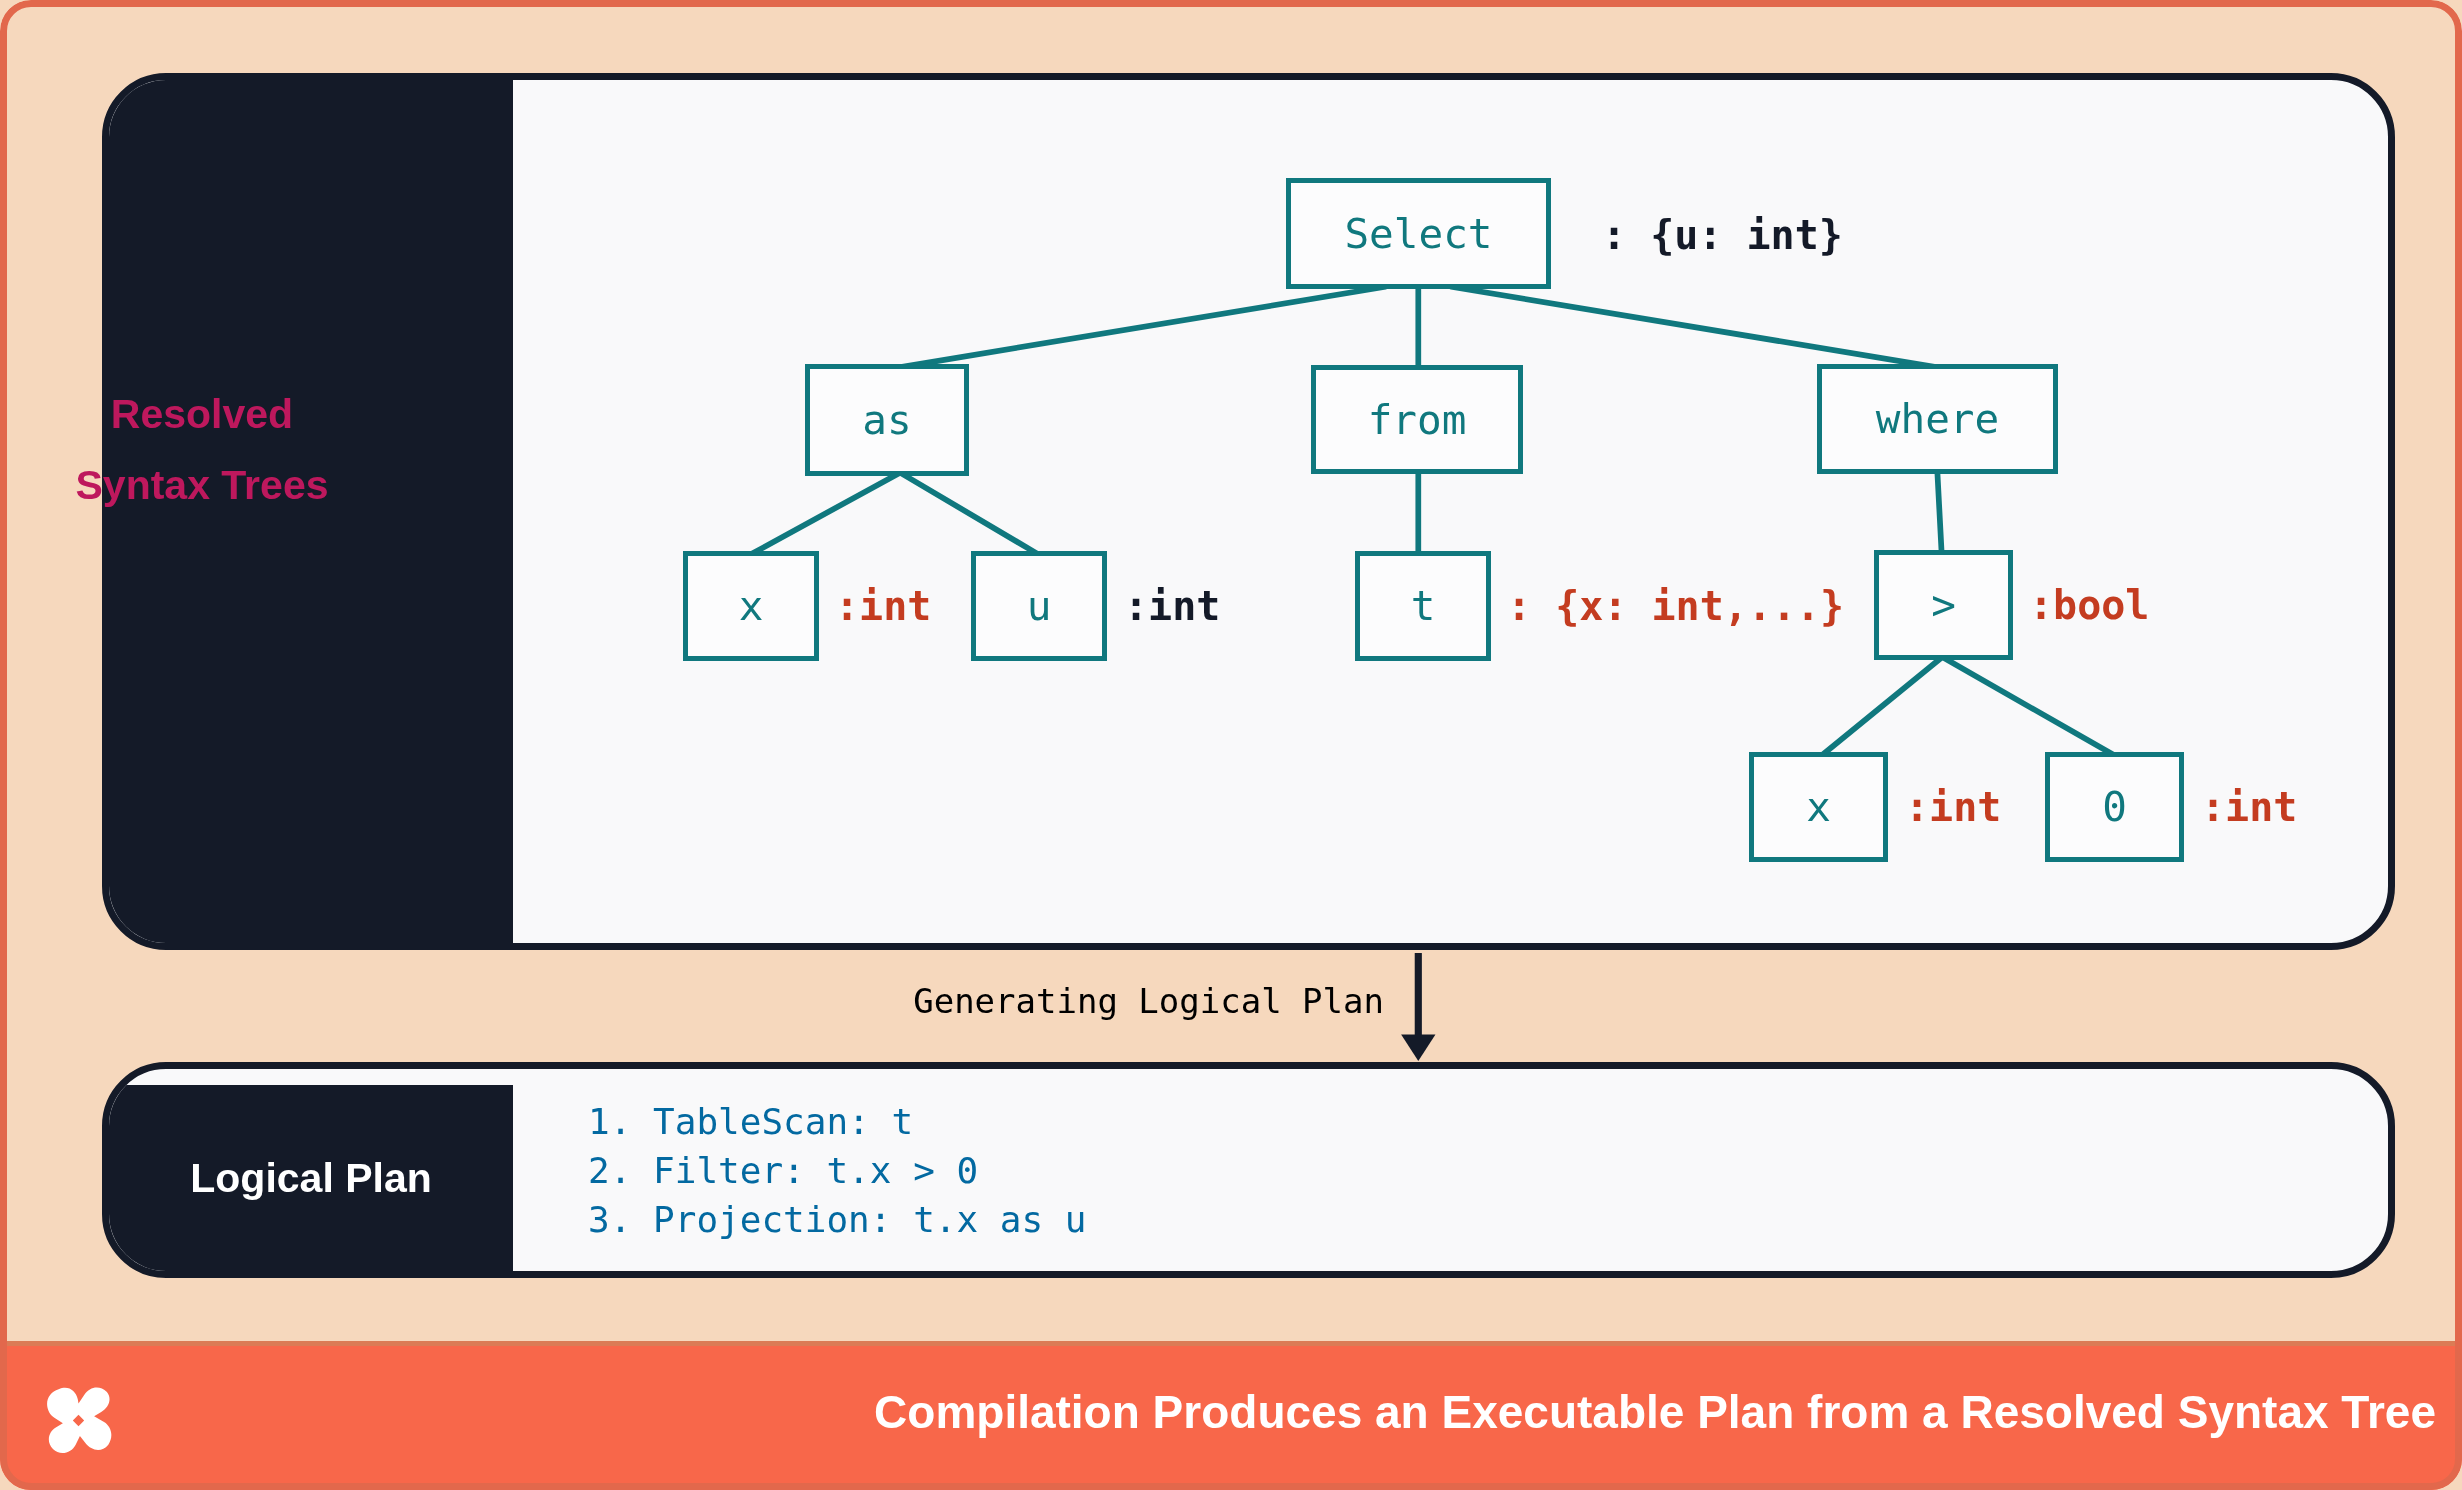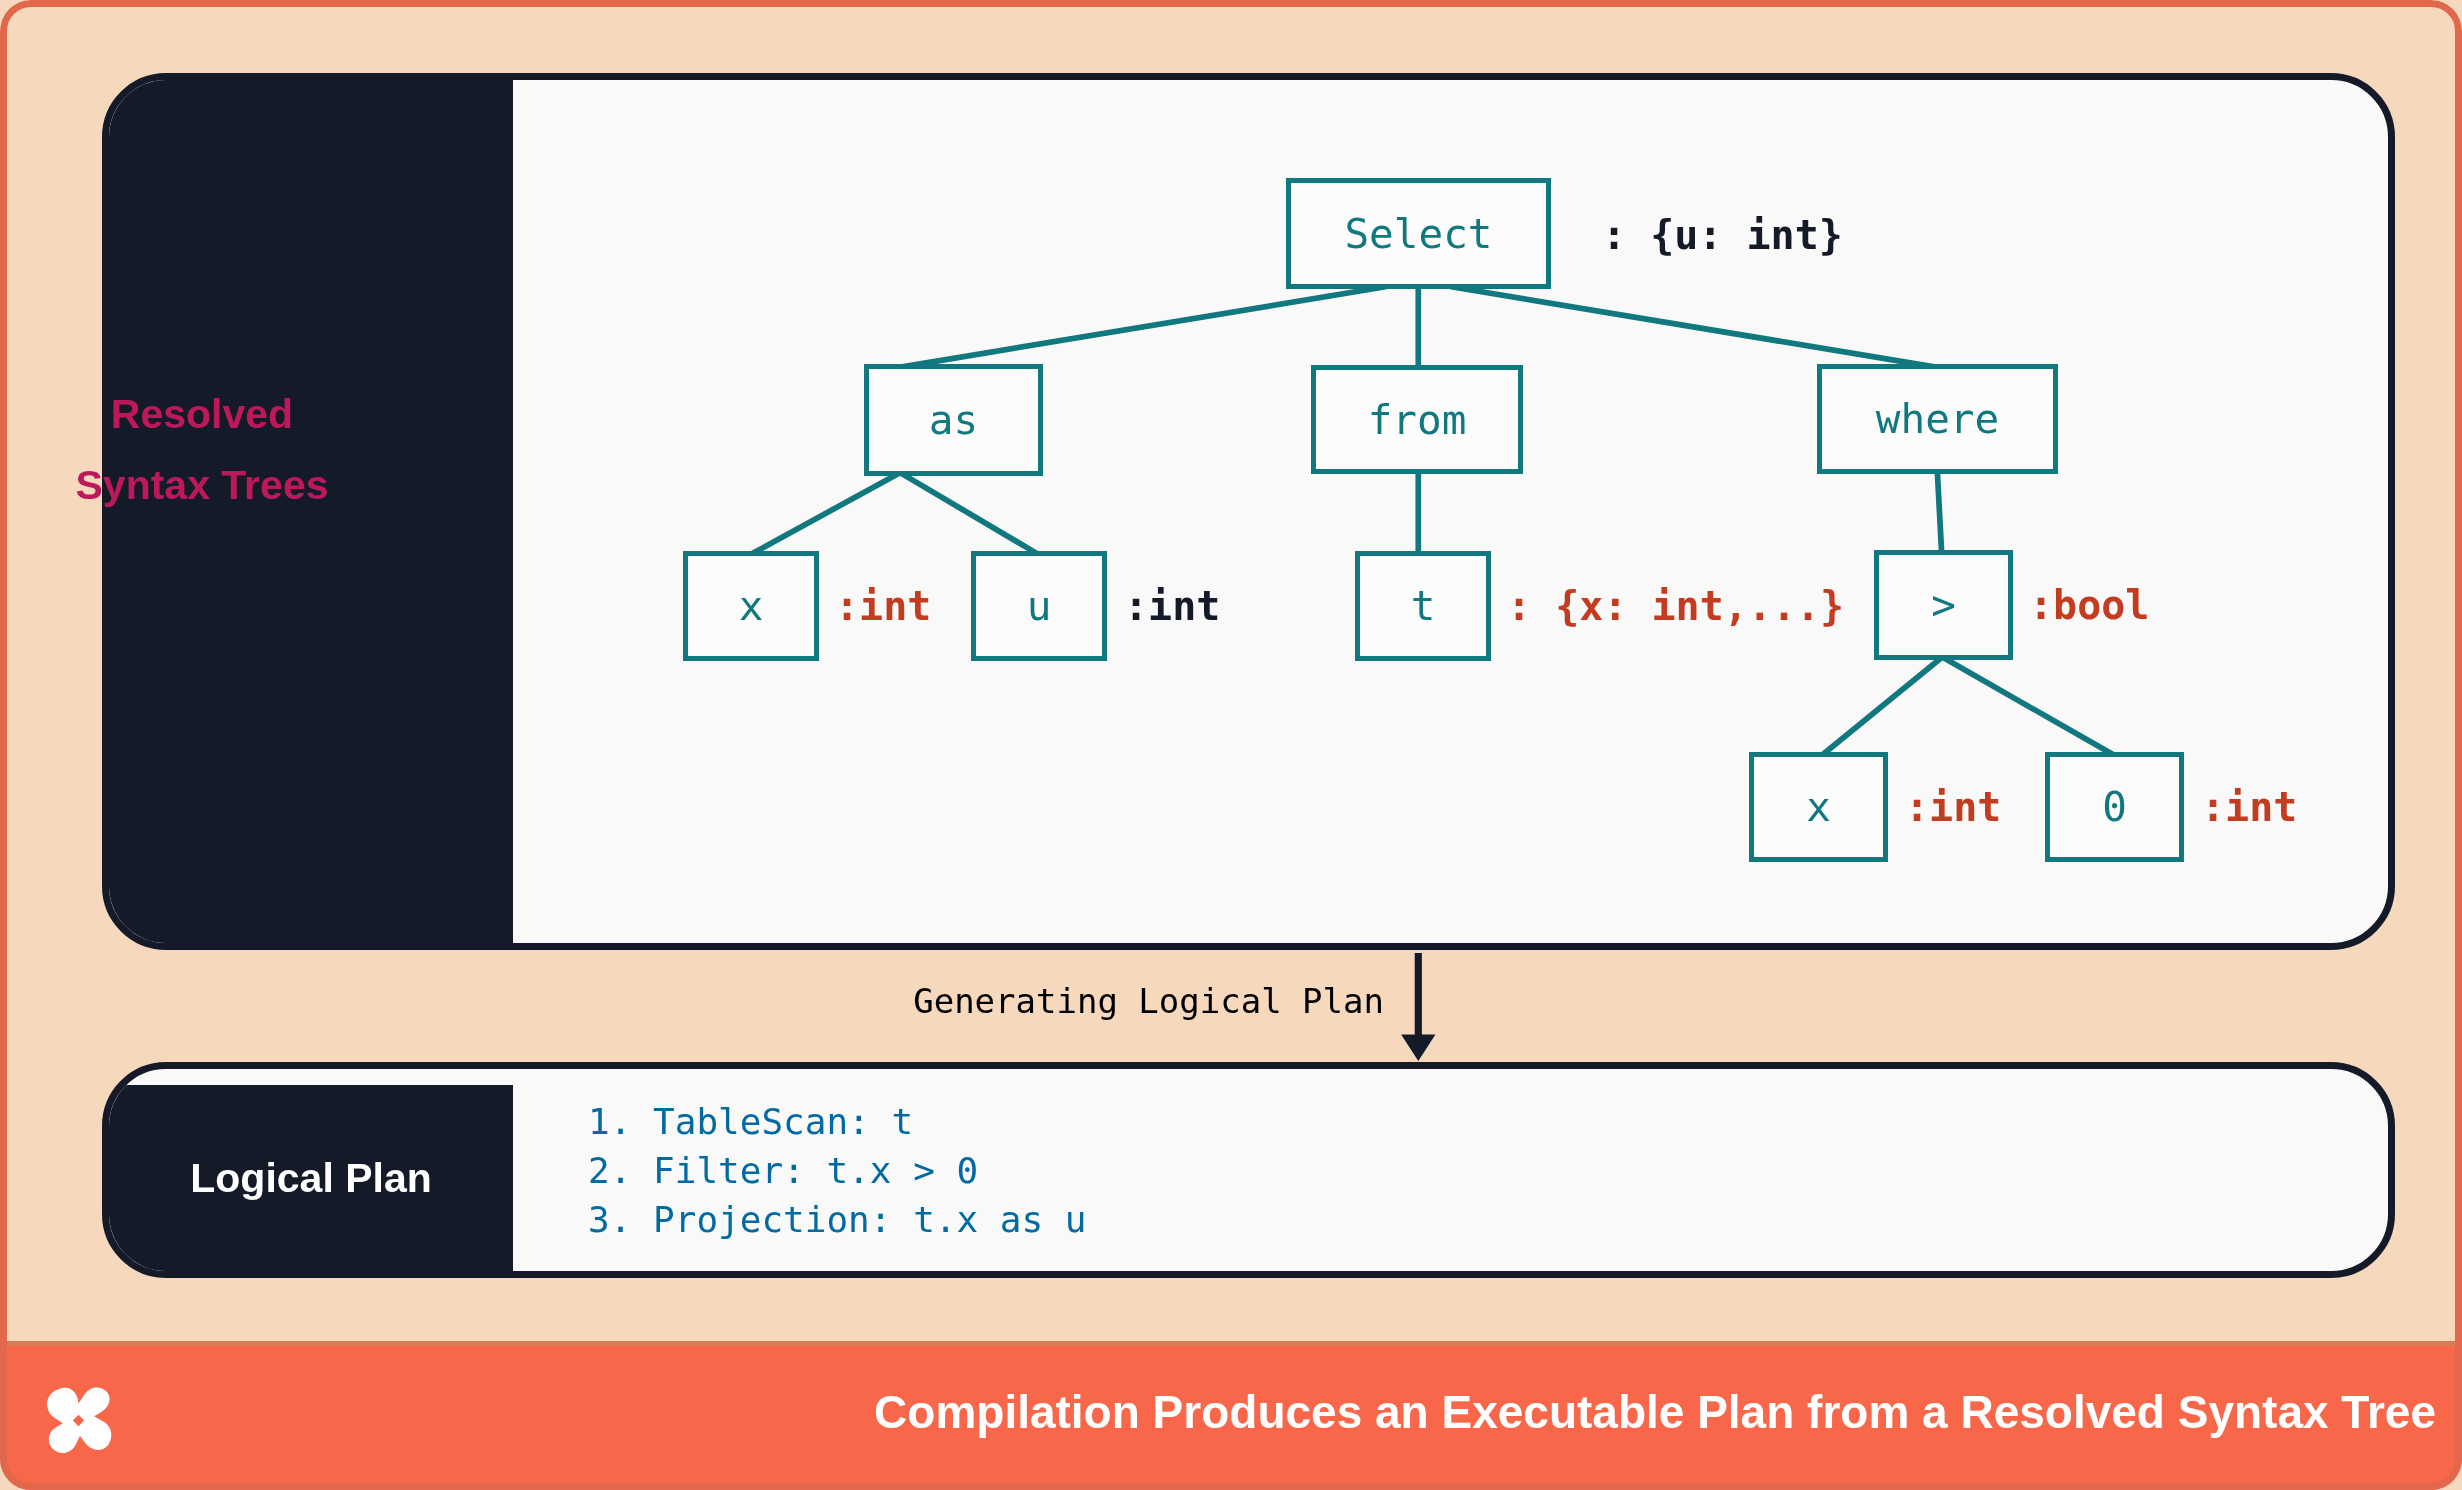--- a/index.html
+++ b/index.html
@@ -27,21 +27,21 @@
     text-align:center;
   }
   
   .edges{position:absolute;left:0;top:0;width:2462px;height:1490px;z-index:5;pointer-events:none;}
   .node{
     position:absolute;z-index:10;background:#fcfcfd;border:5.7px solid #10787e;
     box-sizing:border-box;display:flex;align-items:center;justify-content:center;
     font-family:"DejaVu Sans Mono",monospace;font-size:41px;color:#10787e;
   }
   .n-select{left:1286px;top:178px;width:265px;height:111px;}
-  .n-as{left:864px;top:364px;width:179px;height:112px;}
+  .n-as{left:805px;top:364px;width:164px;height:112px;}
   .n-from{left:1311px;top:365px;width:212px;height:109px;text-align:right;}
   .n-where{left:1817px;top:364px;width:241px;height:110px;}
   .n-x1{left:683px;top:551px;width:136px;height:110px;}
   .n-u{left:971px;top:551px;width:136px;height:110px;}
   .n-t{left:1355px;top:551px;width:136px;height:110px;}
   .n-gt{left:1874px;top:550px;width:139px;height:110px;}
   .n-x2{left:1749px;top:752px;width:139px;height:110px;}
   .n-zero{left:2045px;top:752px;width:139px;height:110px;}
   .ann{
     position:absolute;z-index:10;height:110px;display:flex;align-items:center;

